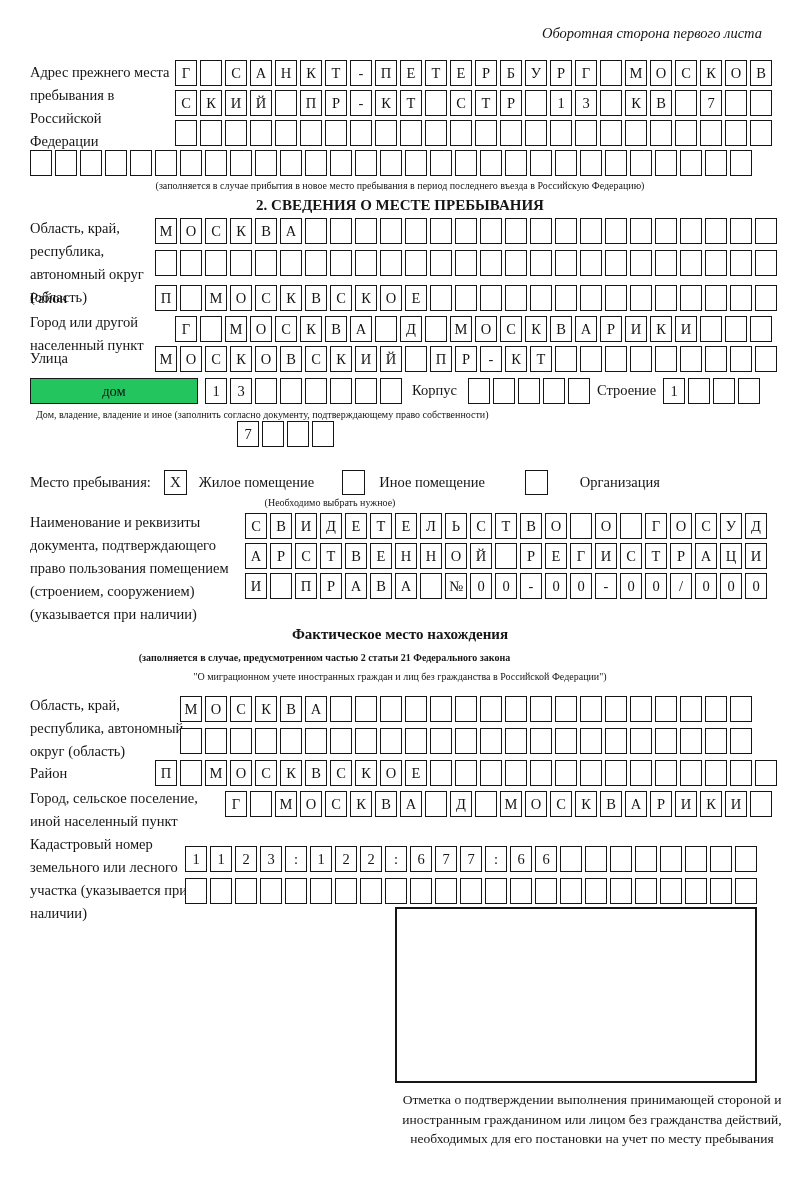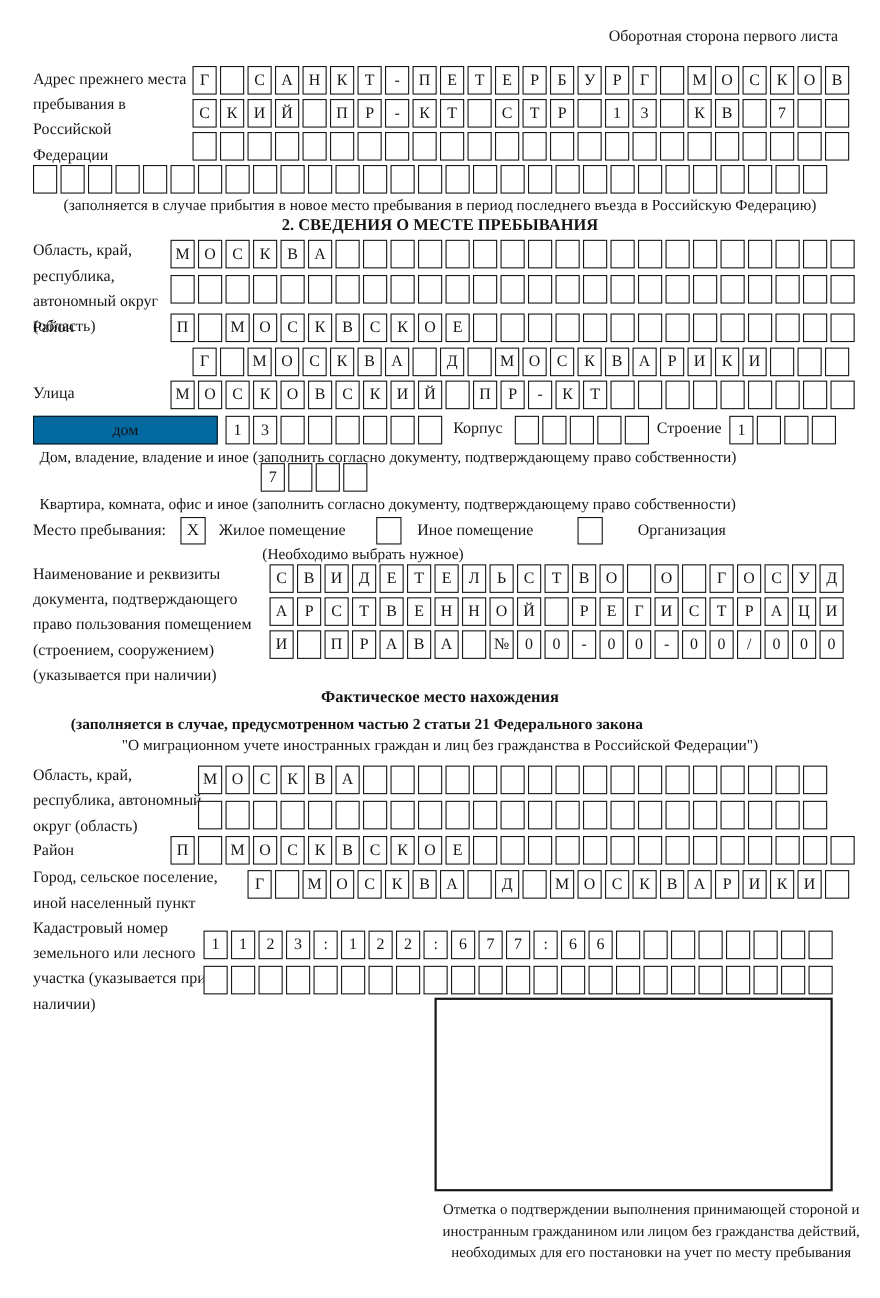--- a/index.html
+++ b/index.html
@@ -4,49 +4,49 @@
 <style>
   html,body { margin:0; padding:0; background:#fff; }
   .page {
     position:relative; width:800px; height:1180px; margin:0 auto;
     background:#fff; color:#151515;
     font-family:"Liberation Serif","DejaVu Serif",serif;
     overflow:hidden;
   }
   .abs { position:absolute; }
   .lbl { font-size:14.5px; line-height:23px; }
-  .cap { font-size:14px; }
+  .cap { font-size:10px; }
   .center { text-align:center; }
   .bold { font-weight:bold; }
   .cellrow { position:absolute; display:flex; gap:3px; }
   .cell {
     box-sizing:border-box; flex:0 0 22px; width:22px; height:26px;
     border:1.6px solid #161616; background:#fff;
     display:flex; align-items:center; justify-content:center;
     font-size:14.5px; line-height:1;
   }
   .labelbox {
     box-sizing:border-box; height:26px; border:1.6px solid #161616;
     display:flex; align-items:center; justify-content:center;
-    font-size:14.5px; background:#0369a1;
+    font-size:14.5px; background:#22c55e;
   }
   .inline-row { position:absolute; display:flex; align-items:center; }
   .checkbox {
     box-sizing:border-box; width:23px; height:25px; border:1.6px solid #161616;
     display:inline-flex; align-items:center; justify-content:center;
     font-size:15px; background:#fff;
   }
   .stampbox { box-sizing:border-box; border:2px solid #161616; background:#fff; }
 </style>
 </head>
 <body>
 
 <div class="page">
 
-  <div class="abs lbl" style="top:22px; right:38px;">Оборотная сторона первого листа</div>
+  <div class="abs lbl" style="top:22px; right:38px;font-style:italic;">Оборотная сторона первого листа</div>
 
   <div class="abs lbl" style="top:61px; left:30px; width:142px;">Адрес прежнего места пребывания в Российской Федерации</div>
   <div class="cellrow" style="top:60px; left:175px;">
       <span class="cell">Г</span>
       <span class="cell"></span>
       <span class="cell">С</span>
       <span class="cell">А</span>
       <span class="cell">Н</span>
       <span class="cell">К</span>
       <span class="cell">Т</span>
@@ -233,20 +233,21 @@
       <span class="cell"></span>
       <span class="cell"></span>
       <span class="cell"></span>
       <span class="cell"></span>
       <span class="cell"></span>
       <span class="cell"></span>
       <span class="cell"></span>
       <span class="cell"></span>
     </div>
 
+  <div class="abs lbl" style="top:311px; left:30px; width:145px;">Город или другой населенный пункт</div>
   <div class="cellrow" style="top:316px; left:175px;">
       <span class="cell">Г</span>
       <span class="cell"></span>
       <span class="cell">М</span>
       <span class="cell">О</span>
       <span class="cell">С</span>
       <span class="cell">К</span>
       <span class="cell">В</span>
       <span class="cell">А</span>
       <span class="cell"></span>
@@ -323,21 +324,20 @@
       <span class="cell"></span>
     </div>
   <div class="abs cap" style="top:409px; left:36px;">Дом, владение, владение и иное (заполнить согласно документу, подтверждающему право собственности)</div>
 
   <div class="cellrow" style="top:421px; left:237px;">
       <span class="cell">7</span>
       <span class="cell"></span>
       <span class="cell"></span>
       <span class="cell"></span>
     </div>
-  <div class="abs cap" style="top:452px; left:36px;">Квартира, комната, офис и иное (заполнить согласно документу, подтверждающему право собственности)</div>
 
   <div class="inline-row" style="top:470px; left:30px;">
     <span class="lbl">Место пребывания:</span>
     <span class="checkbox" style="margin-left:13px;">X</span>
     <span class="lbl" style="margin-left:12px;">Жилое помещение</span>
     <span class="checkbox" style="margin-left:28px;"></span>
     <span class="lbl" style="margin-left:14px;">Иное помещение</span>
     <span class="checkbox" style="margin-left:40px;"></span>
     <span class="lbl" style="margin-left:32px;">Организация</span>
   </div>

